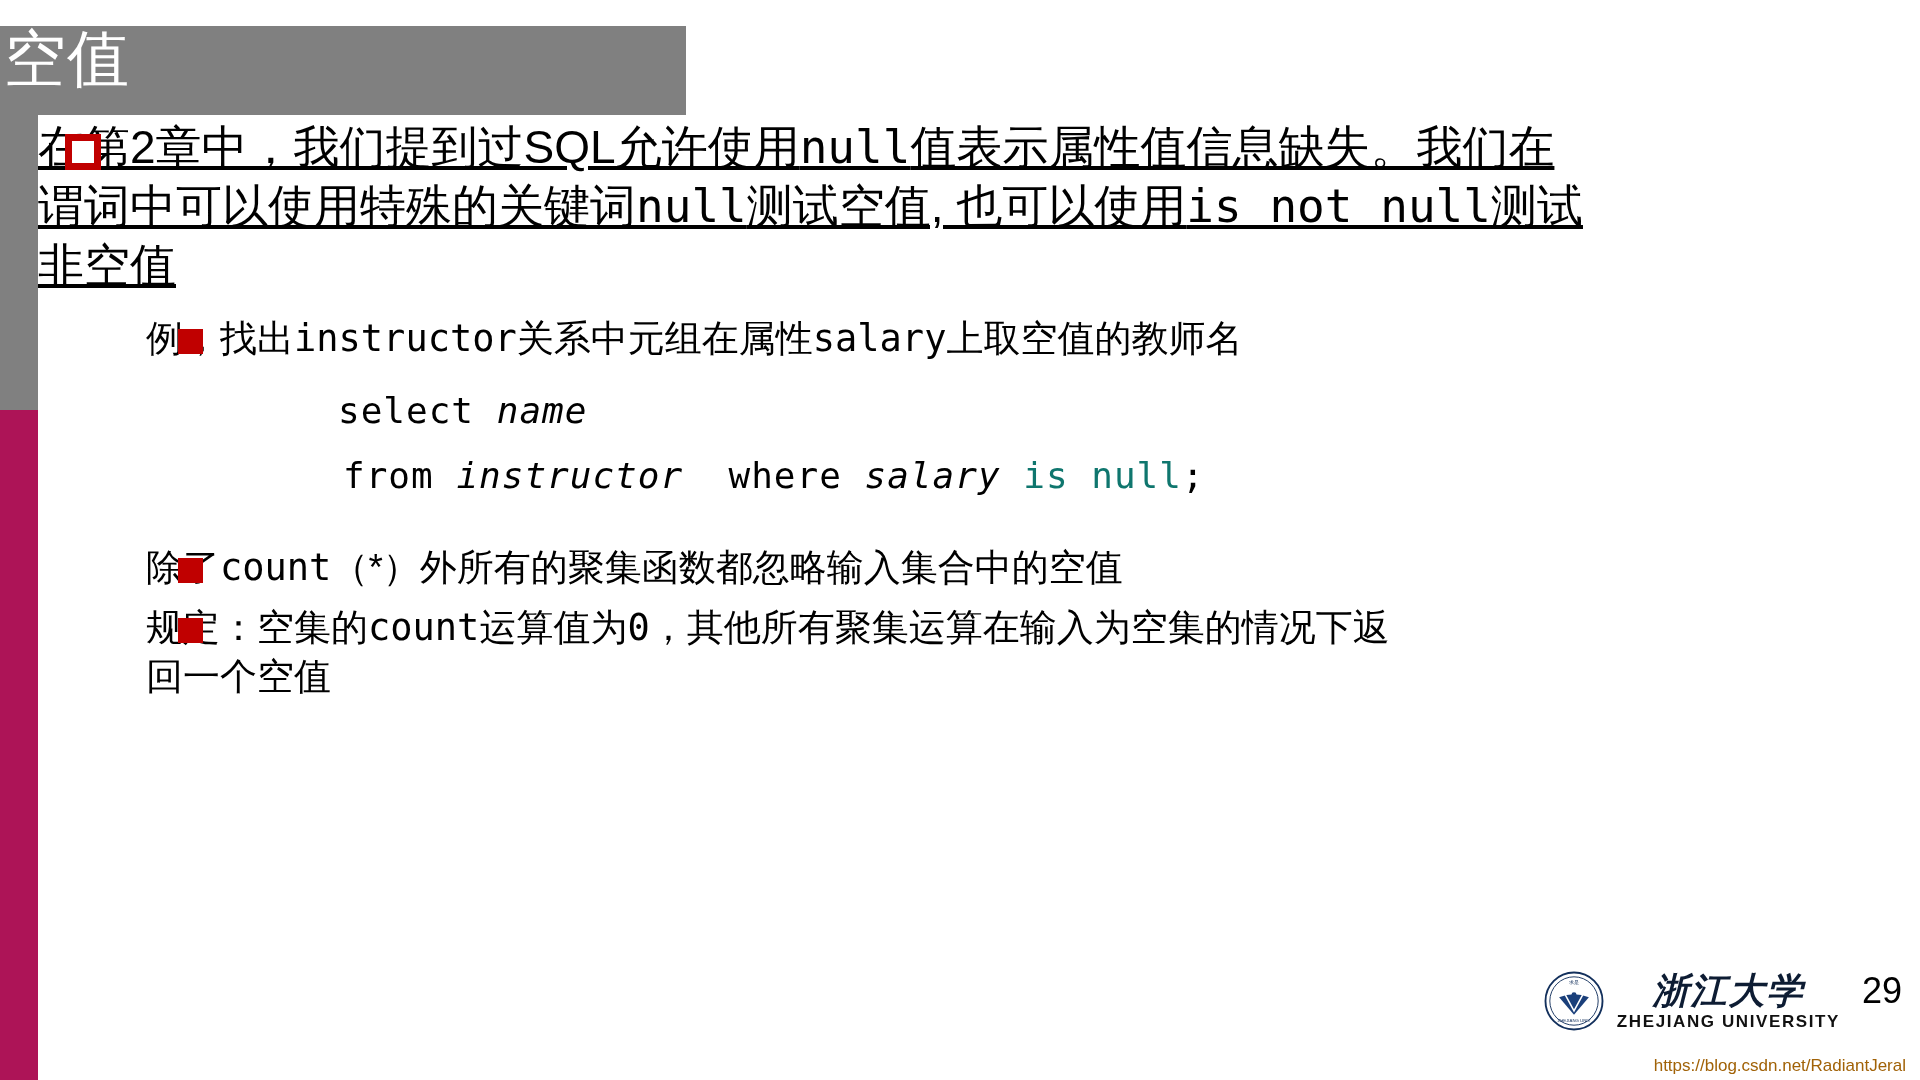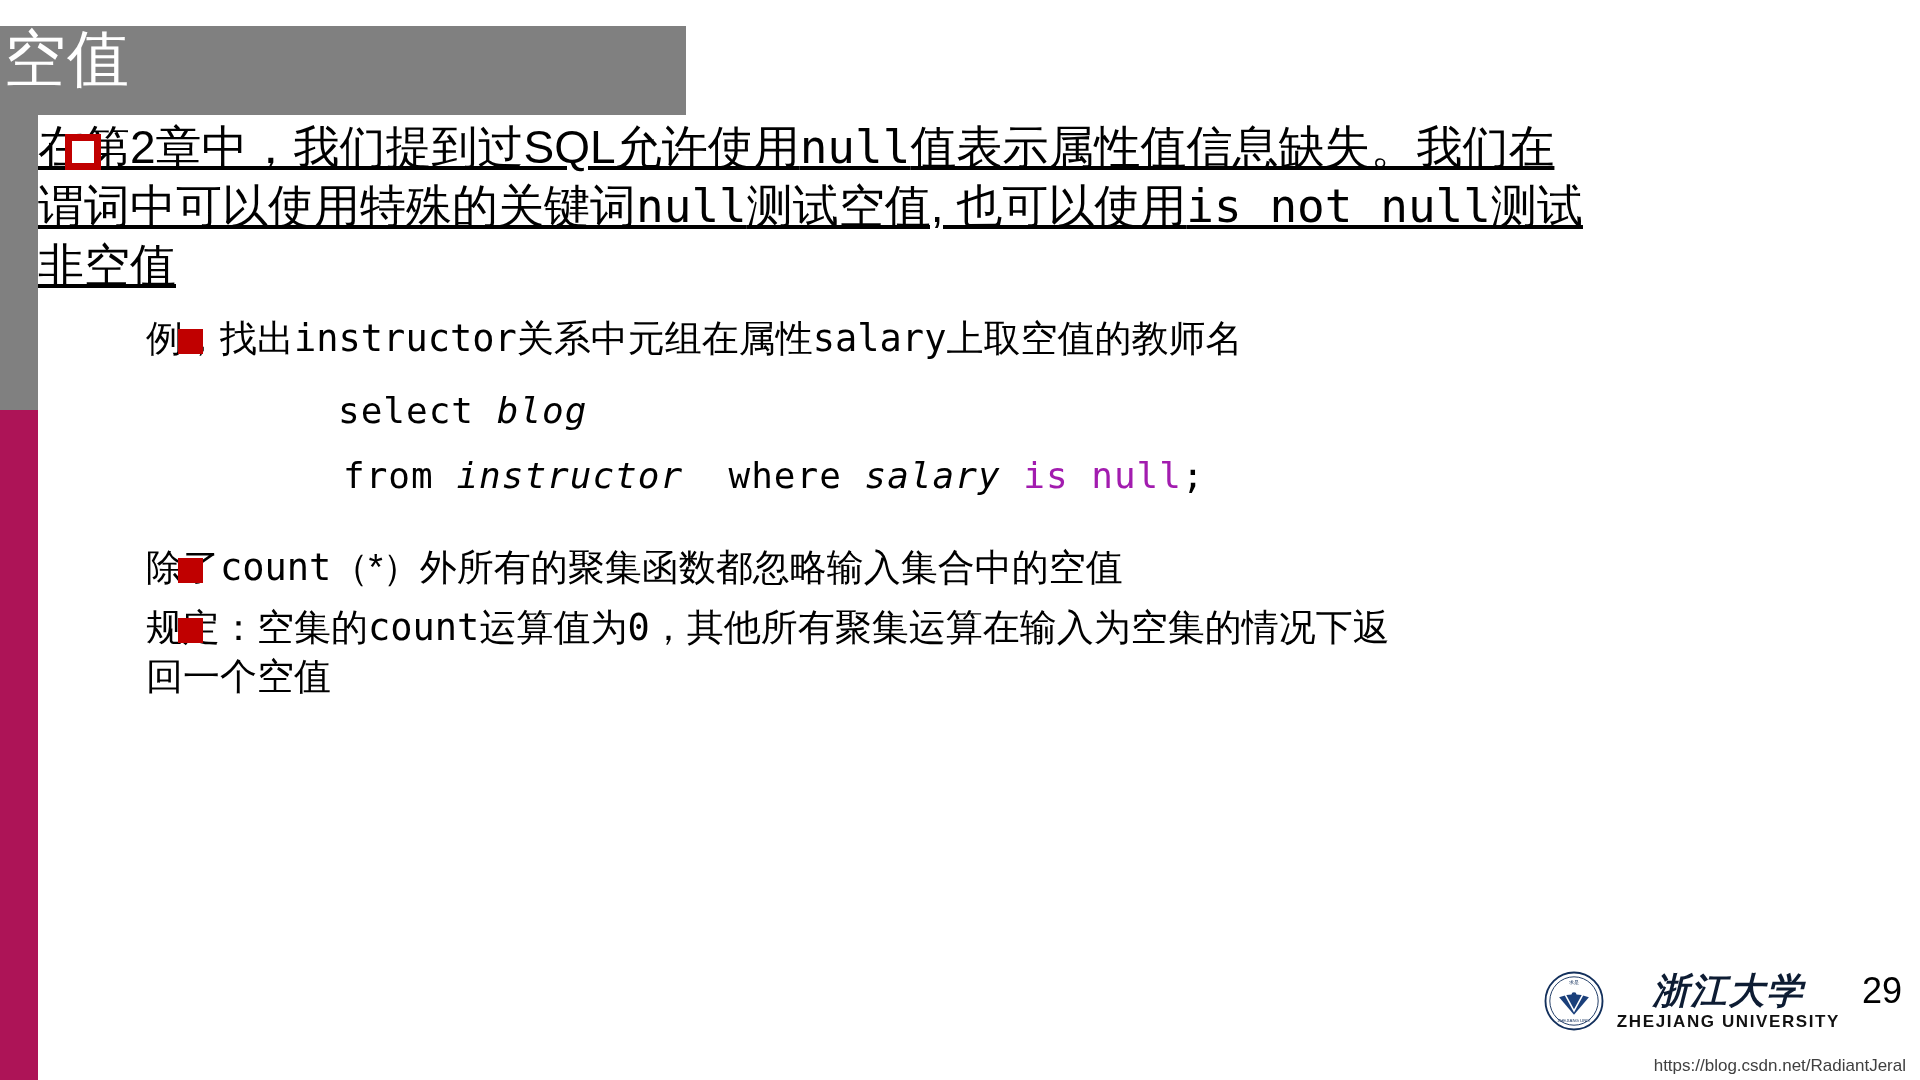--- a/index.html
+++ b/index.html
@@ -114,21 +114,21 @@
   }
 
   .mono {
     font-family: "DejaVu Sans Mono", "Liberation Mono", monospace;
     letter-spacing: 0px;
   }
   .ital {
     font-style: italic;
   }
   .kw-blue {
-    color: #a21caf;
+    color: #0f766e;
   }
 
   
   .gap-a { height: 18px; }
   .gap-b { height: 14px; }
   .gap-c { height: 26px; }
   .gap-d { height: 10px; }
 
   
   .footer {
@@ -171,21 +171,21 @@
   }
   .page-num {
     font-size: 36px;
     color: #000000;
   }
   .watermark {
     position: absolute;
     right: 14px;
     bottom: 4px;
     font-size: 17px;
-    color: #404040;
+    color: #a16207;
     white-space: nowrap;
   }
 </style>
 </head>
 <body>
 
 <div id="slide">
 
   <div class="sidebar-gray"></div>
   <div class="sidebar-crimson"></div>
@@ -204,21 +204,21 @@
 
     <div class="gap-a"></div>
 
     <div class="bullet-l2">
       <span class="marker"></span>
       <div><span>例，找出</span><span class="mono">instructor</span><span>关系中元组在属性</span><span class="mono">salary</span><span>上取空值的教师名</span></div>
     </div>
 
     <div class="gap-b"></div>
 
-    <div class="code-line"><span>select </span><span class="ital">blog</span></div>
+    <div class="code-line"><span>select </span><span class="ital">name</span></div>
 
     <div class="code-line second"><span>from </span><span class="ital">instructor</span><span>  where </span><span class="ital">salary</span><span class="kw-blue"> is null</span><span>;</span></div>
 
     <div class="gap-c"></div>
 
 
     <div class="gap-d"></div>
 
     <div class="bullet-l2">
       <span class="marker"></span>

